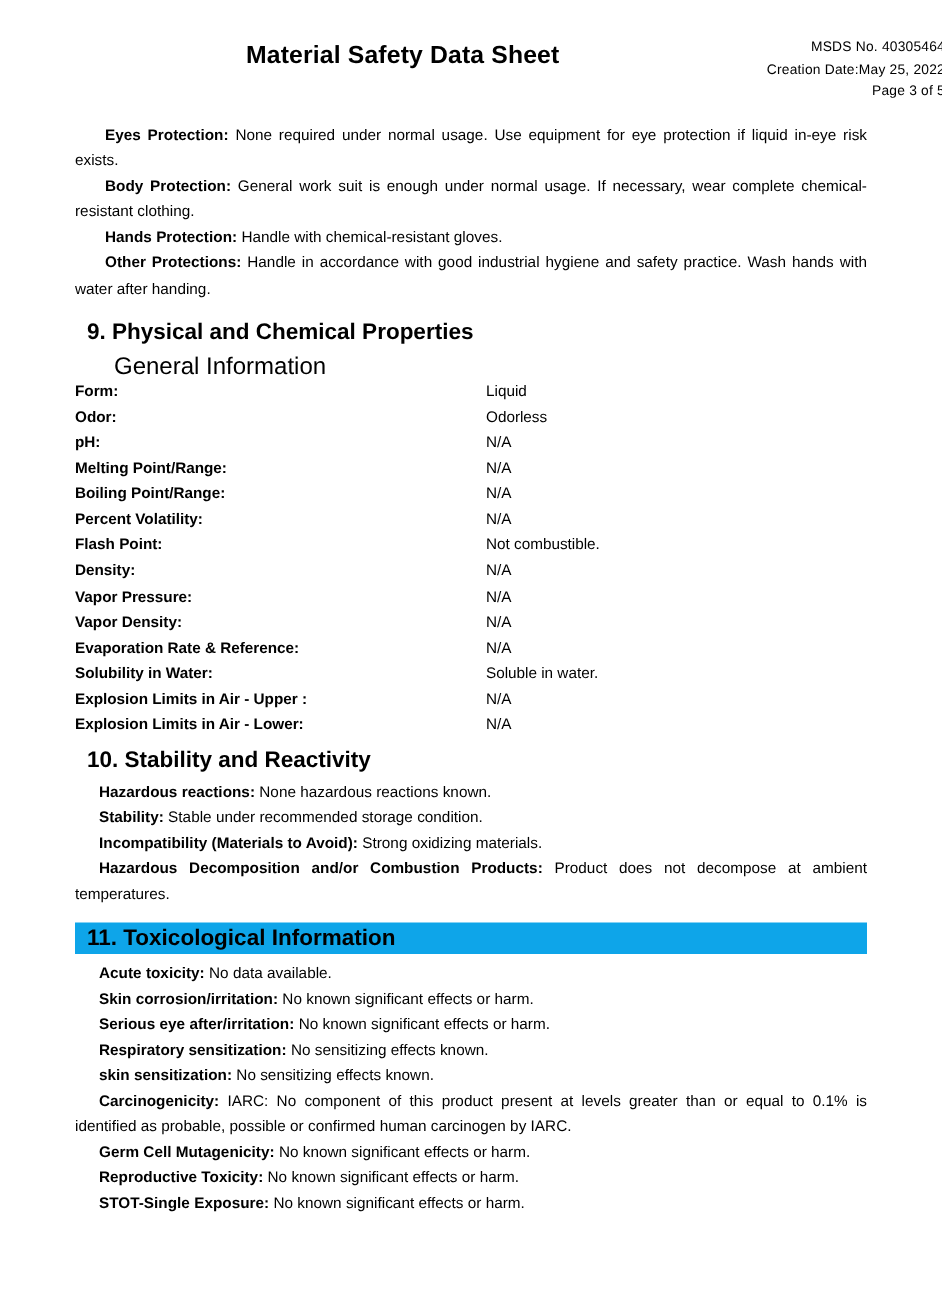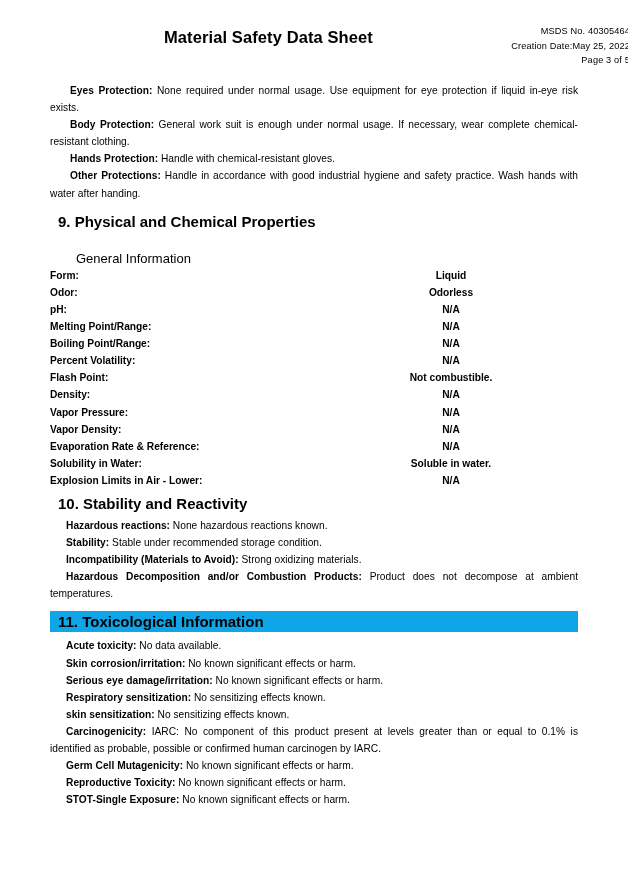--- a/index.html
+++ b/index.html
@@ -95,25 +95,24 @@
 
   
   .sp-9  { height: 11px; }
   .sp-gi { height: 6px; }
   .sp-10 { height: 6px; }
   .sp-11 { height: 9px; }
   .sp-11b{ height: 5px; }
 
   
   .gi-label {
-    font-size: 13px;
+    font-size: 16px;
     line-height: 17.1px;
     padding-left: 26px;
     font-weight: normal;
-    margin-top: 14px;
   }
   table.props {
     border-collapse: collapse;
     margin: 0;
     padding: 0;
     width: 528px;
     table-layout: fixed;
   }
   table.props td {
     font-size: 10.2px;
@@ -122,22 +121,21 @@
     vertical-align: top;
     white-space: nowrap;
   }
   td.p-name {
     width: 274px;
     padding-left: 26px;
     font-weight: bold;
     box-sizing: border-box;
   }
   td.p-val {
-    font-weight: bold;
-    text-align: center;
+    font-weight: normal;
   }
 
   
   p.item {
     margin: 0;
     padding: 0 0 0 16px;
     font-size: 10.2px;
     line-height: 17.1px;
     text-align: justify;
     letter-spacing: 0.02px;
@@ -220,20 +218,24 @@
           </tr>
         <tr>
             <td class="p-name">Evaporation Rate &amp; Reference:</td>
             <td class="p-val">N/A</td>
           </tr>
         <tr>
             <td class="p-name">Solubility in Water:</td>
             <td class="p-val">Soluble in water.</td>
           </tr>
         <tr>
+            <td class="p-name">Explosion Limits in Air - Upper :</td>
+            <td class="p-val">N/A</td>
+          </tr>
+        <tr>
             <td class="p-name">Explosion Limits in Air - Lower:</td>
             <td class="p-val">N/A</td>
           </tr>
       </tbody>
     </table>
 
     <div class="sp-10"></div>
 
     <div class="sec-heading plain">10. Stability and Reactivity</div>
 
@@ -248,21 +250,21 @@
 
     <div class="sp-11"></div>
 
     <div class="sec-heading shaded">11. Toxicological Information</div>
 
     <div class="sp-11b"></div>
 
     <div>
       <p class="item"><span class="lbl">Acute toxicity:</span><span> No data available.</span></p>
       <p class="item"><span class="lbl">Skin corrosion/irritation:</span><span> No known significant effects or harm.</span></p>
-      <p class="item"><span class="lbl">Serious eye damage/irritation:</span><span> No known significant effects or harm.</span></p>
+      <p class="item"><span class="lbl">Serious eye after/irritation:</span><span> No known significant effects or harm.</span></p>
       <p class="item"><span class="lbl">Respiratory sensitization:</span><span> No sensitizing effects known.</span></p>
       <p class="item"><span class="lbl">skin sensitization:</span><span> No sensitizing effects known.</span></p>
       <p class="item wrap"><span class="lbl">Carcinogenicity:</span><span> IARC: No component of this product present at levels greater than or equal to 0.1% is identified as probable, possible or confirmed human carcinogen by IARC.</span></p>
       <p class="item"><span class="lbl">Germ Cell Mutagenicity:</span><span> No known significant effects or harm.</span></p>
       <p class="item"><span class="lbl">Reproductive Toxicity:</span><span> No known significant effects or harm.</span></p>
       <p class="item"><span class="lbl">STOT-Single Exposure:</span><span> No known significant effects or harm.</span></p>
     </div>
 
   </div>
 </div>

